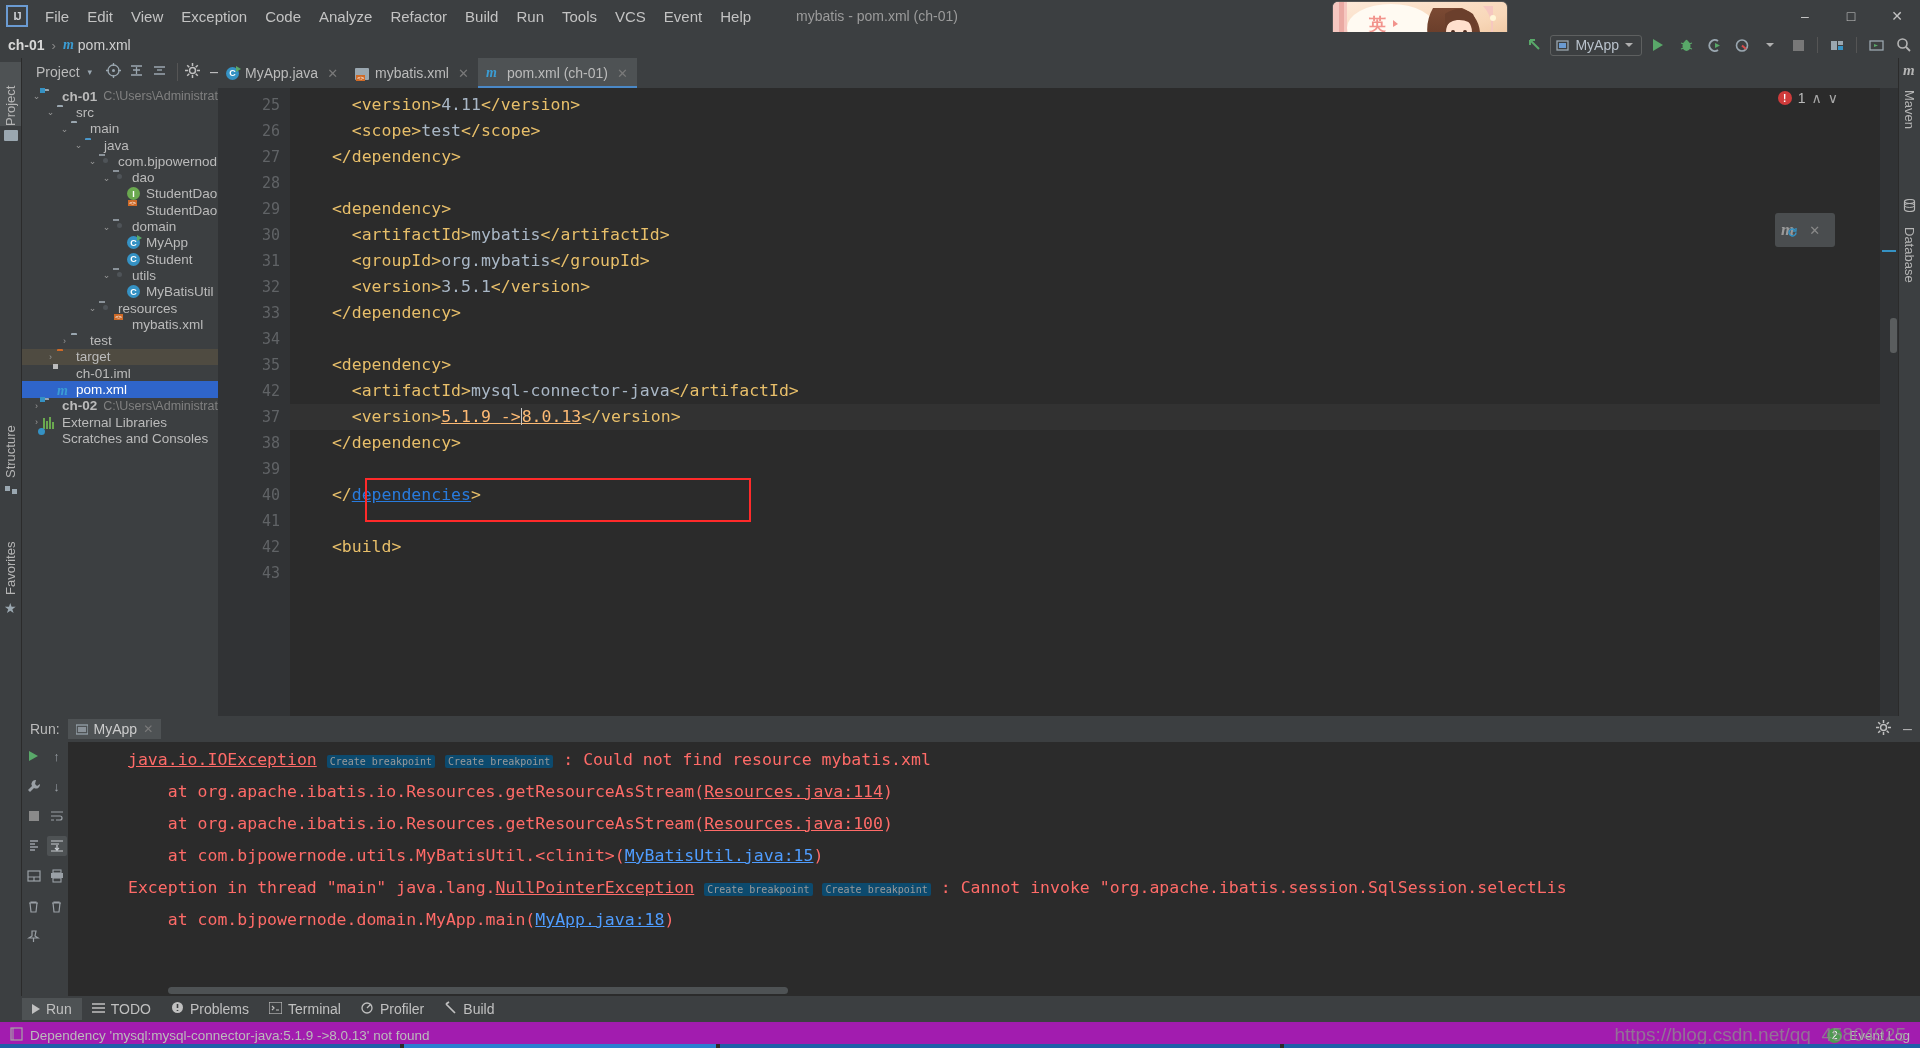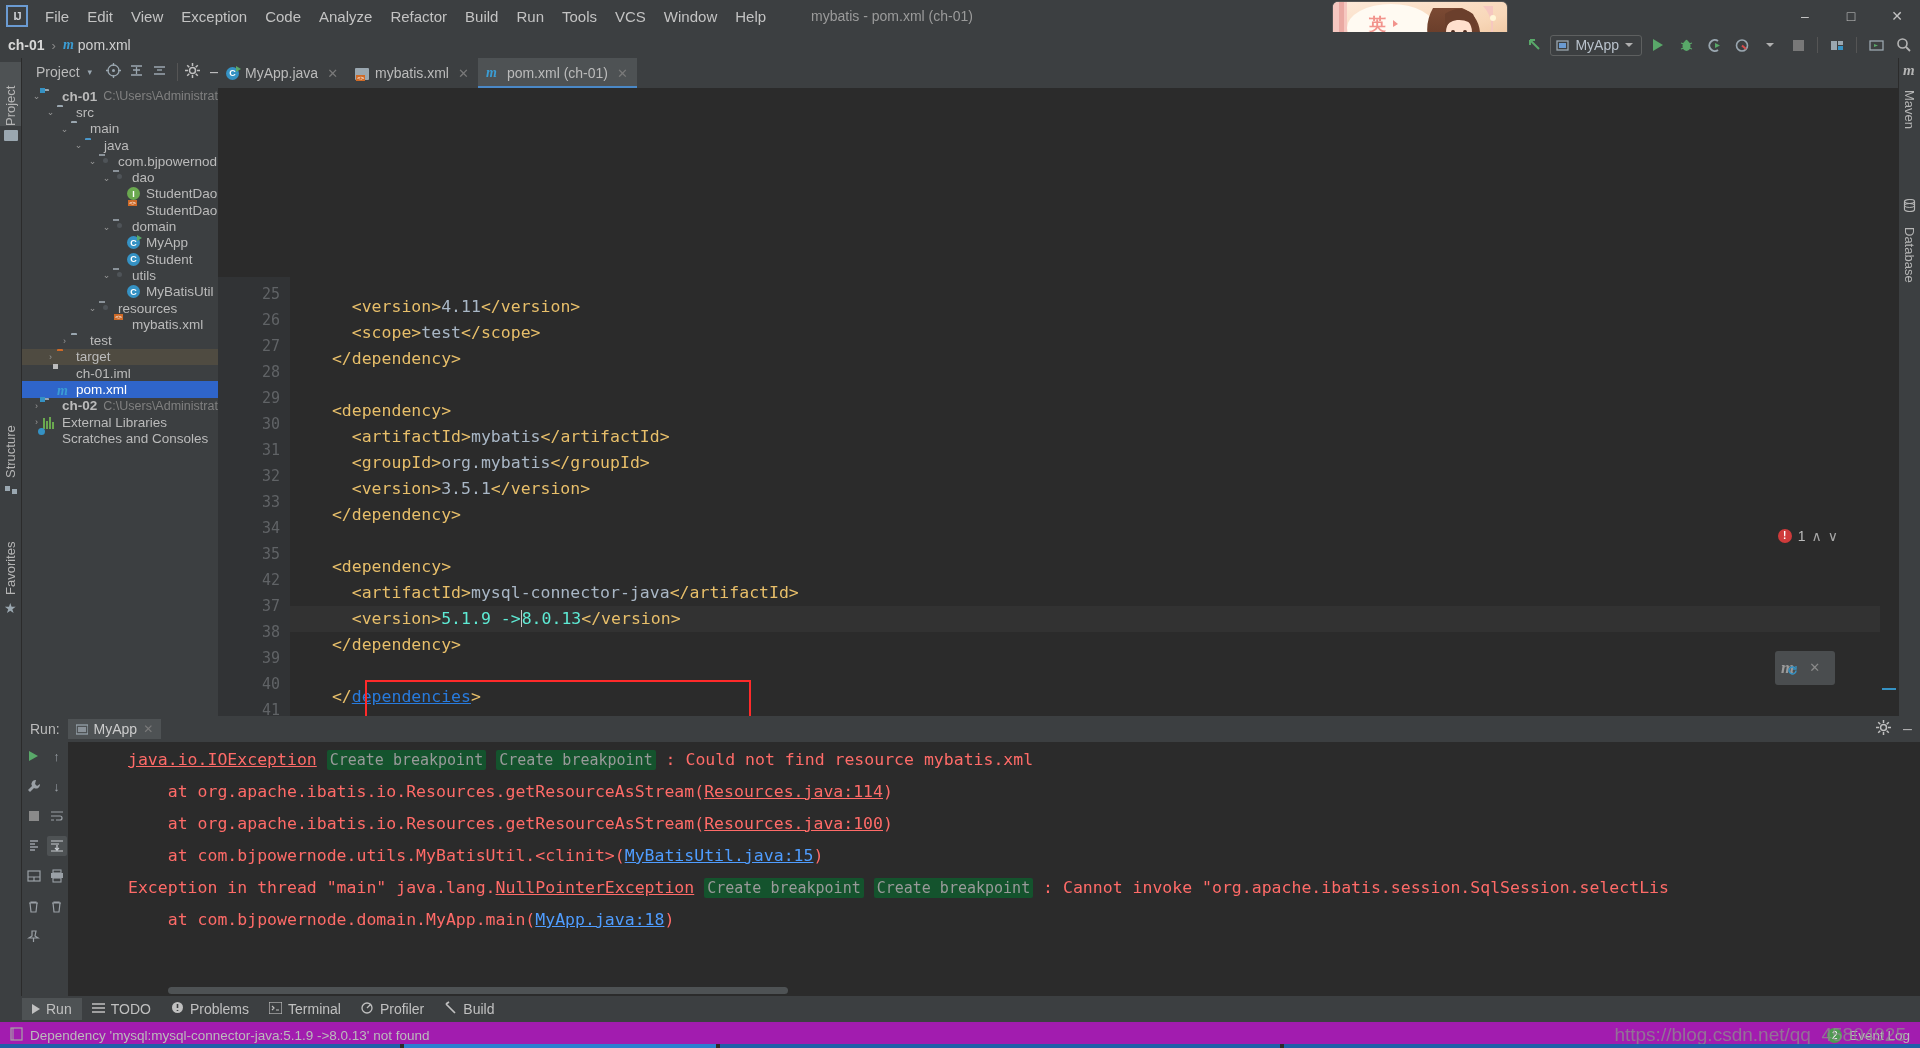--- a/index.html
+++ b/index.html
@@ -107,35 +107,35 @@
   .mico { color:#3b9dd4; font-style:italic; font-weight:bold; font-family:"Liberation Serif",serif; font-size:14px; width:15px; }
 
   
   #editorwrap { flex:1; display:flex; flex-direction:column; min-width:0; }
   #tabs { height:30px; background:#3c3f41; display:flex; align-items:stretch; font-size:14px; }
   .tab { display:flex;align-items:center;gap:6px;padding:0 9px 0 8px; color:#bbbbbb; position:relative; }
   .tab.active { background:#4e5254; }
   .tab.active:after{content:"";position:absolute;left:0;right:0;bottom:0;height:2px;background:#4a88c7;}
   .tab .x { color:#7a7a7a; font-size:13px; margin-left:3px; }
 
-  #editorbody { flex:1; display:flex; background:#2b2b2b; position:relative; min-height:0;align-items:center; }
+  #editorbody { flex:1; display:flex; background:#2b2b2b; position:relative; min-height:0; }
   #gutter {
     width:72px; flex:0 0 72px; background:#313335; color:#606366;
     font-family:"DejaVu Sans Mono", monospace; font-size:15px; text-align:right;
     padding-top:4px; position:relative;
   }
   .gln { height:26px; line-height:26px; padding-right:10px; position:relative;}
 
   #codecol { flex:1; position:relative; overflow:hidden; background:#2b2b2b; padding-top:4px; }
   .cline { height:26px; line-height:26px; font-family:"DejaVu Sans Mono", monospace; font-size:16.5px;
            white-space:pre; color:#a9b7c6; padding-left:22px; position:relative;}
   .cline.hi { background:#323232; }
   .tag { color:#e8bf6a; }
   .txt { color:#a9b7c6; }
-  .red { color:#5eead4; }
+  .red { color:#fdba74;text-decoration:underline; }
   .lnk { color:#287bde; text-decoration:underline; }
   #redbox {
     position:absolute; border:2px solid #ff2a2a; left:75px; top:390px; width:386px; height:44px;
     pointer-events:none;
   }
   #caret { display:inline-block; width:1px; height:17px; background:#c8c8c8; vertical-align:-3px;}
 
   
   #stripe { width:18px; flex:0 0 18px; background:#313335; position:relative;}
   #errcount { position:absolute; top:2px; right:60px; display:flex; align-items:center; gap:6px; font-size:14px; color:#bbb;}
@@ -162,21 +162,21 @@
   #runhead { height:26px; display:flex; align-items:center; gap:8px; padding:4px 8px; font-size:14px; position:relative;}
   .runtab { display:flex;align-items:center;gap:6px; background:#4e5254; padding:2px 8px; font-size:14px; color:#ccc;}
   #runhead .right { position:absolute; right:8px; display:flex; gap:12px; align-items:center; color:#b0b0b0; }
   #runbody { flex:1; display:flex; min-height:0; }
   #runtools { width:46px; flex:0 0 46px; background:#3c3f41; display:flex; }
   .runtoolcol { width:23px; display:flex; flex-direction:column; align-items:center; padding-top:4px; gap:10px;}
   .rt { width:20px;height:20px;display:flex;align-items:center;justify-content:center;font-size:13px;color:#9aa0a6;}
   .rt.sel { background:#4e5254; border-radius:2px; }
   #console { flex:1; background:#2b2b2b; position:relative; overflow:hidden; font-family:"DejaVu Sans Mono",monospace; font-size:16.5px; padding-top:2px;}
   .coline { height:32px; line-height:32px; white-space:pre; color:#ff6b68; padding-left:60px;}
-  .cbp { background:#14532d; color:#9a9a9a; font-size:15px; padding:1px 3px; border-radius:2px;}
+  .cbp { background:#0c4a6e; color:#9a9a9a; font-size:10px; padding:1px 3px; border-radius:2px;}
   .culnk { color:#ff6b68; text-decoration:underline; }
   .blue-lnk { color:#4f9dff; text-decoration:underline;}
   #conscroll { position:absolute; left:100px; bottom:2px; height:7px; width:620px; background:#4e5254; border-radius:4px;}
 
   
   #toolwinbar { position:absolute; left:0; right:0; bottom:26px; height:26px; background:#3c3f41; display:flex; align-items:center; padding-left:22px; font-size:14px; gap:0; }
   .twb { display:flex; align-items:center; gap:6px; padding:3px 10px; color:#c0c0c0;}
   .twb.active { background:#4e5254; }
   #statusbar { position:absolute; left:0; right:0; bottom:0; height:26px; background:#a21caf; display:flex; align-items:center; padding-left:10px; font-size:13.5px; color:#bbbbbb; }
   #statusbar .right { position:absolute; right:10px; display:flex; align-items:center; gap:7px;}
@@ -195,21 +195,21 @@
       <div class="menu-item">Edit</div>
       <div class="menu-item">View</div>
       <div class="menu-item">Exception</div>
       <div class="menu-item">Code</div>
       <div class="menu-item">Analyze</div>
       <div class="menu-item">Refactor</div>
       <div class="menu-item">Build</div>
       <div class="menu-item">Run</div>
       <div class="menu-item">Tools</div>
       <div class="menu-item">VCS</div>
-      <div class="menu-item">Window</div>
+      <div class="menu-item">Event</div>
       <div class="menu-item">Help</div>
     </div>
   <div id="win-title">mybatis - pom.xml (ch-01)</div>
 
   <div id="avatar">
     <svg width="176" height="56" viewBox="0 0 176 56">
       <defs>
         <linearGradient id="bgg" x1="0" y1="0" x2="1" y2="1">
           <stop offset="0%" stop-color="#fde9d9"></stop>
             <stop offset="60%" stop-color="#f8d7b8"></stop>

